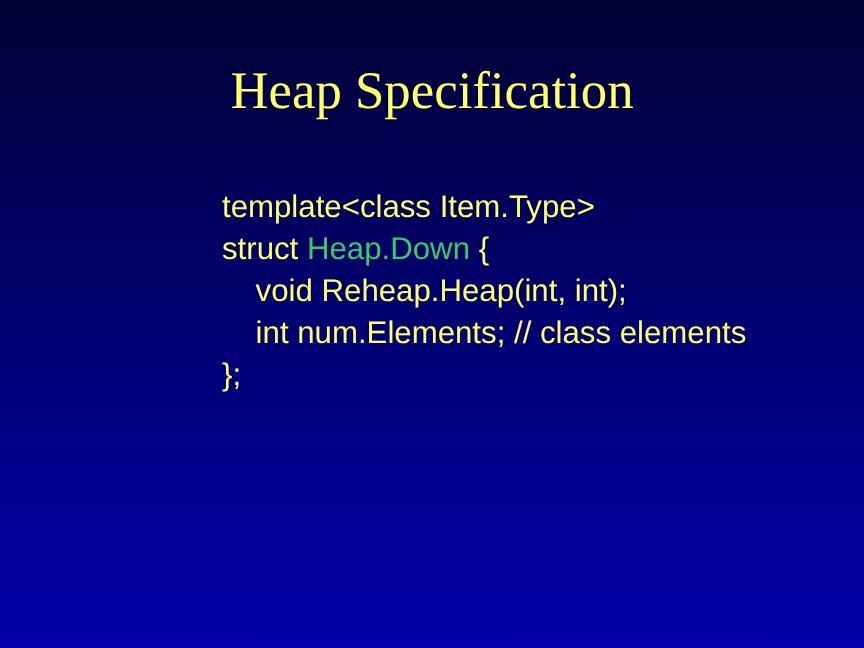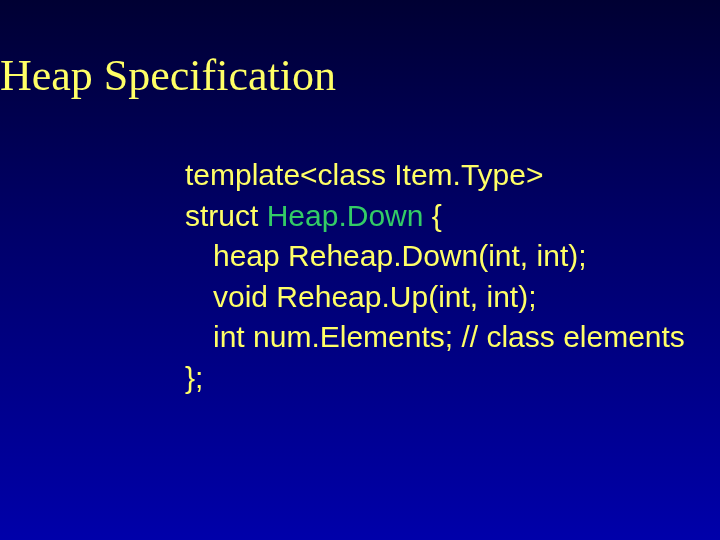--- a/index.html
+++ b/index.html
@@ -14,51 +14,50 @@
     height: 540px;
     background: linear-gradient(to bottom, #000033 0%, #000066 40%, #0000aa 100%);
     position: relative;
     font-family: Arial, Helvetica, sans-serif;
   }
   .title {
     position: absolute;
     top: 50px;
     left: 0;
     width: 100%;
-    text-align: left;
+    text-align: center;
     font-family: "Times New Roman", Times, serif;
     font-size: 44px;
     color: #ffff66;
     font-weight: normal;
   }
   .body {
     position: absolute;
     top: 155px;
     left: 185px;
     right: 60px;
     color: #ffff66;
-    font-size: 30px;
+    font-size: 26px;
     line-height: 1.35;
   }
   .line {
     white-space: nowrap;
   }
   .indent {
     padding-left: 28px;
   }
   .green {
     color: #33cc66;
   }
 </style>
 </head>
 <body>
 
 <div class="slide">
   <div class="title">Heap Specification</div>
   <div class="body">
     <div class="line">template&lt;class Item.Type&gt;</div>
     <div class="line"><span>struct </span><span class="green">Heap.Down</span><span> {</span></div>
-    <div class="line indent">heap Reheap.Down(int, int);</div>
-    <div class="line indent">void Reheap.Up(int, int);</div>
+    <div class="line indent">void Reheap.Heap(int, int);</div>
     <div class="line indent">int num.Elements; // class elements</div>
     <div class="line">};</div>
   </div>
 </div>
 
 </body></html>

